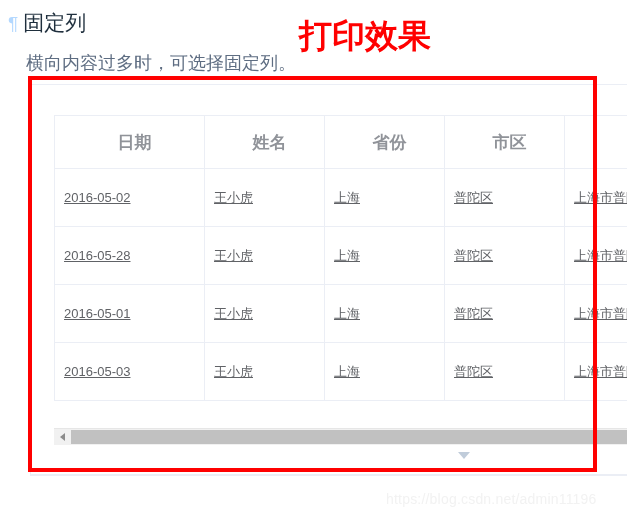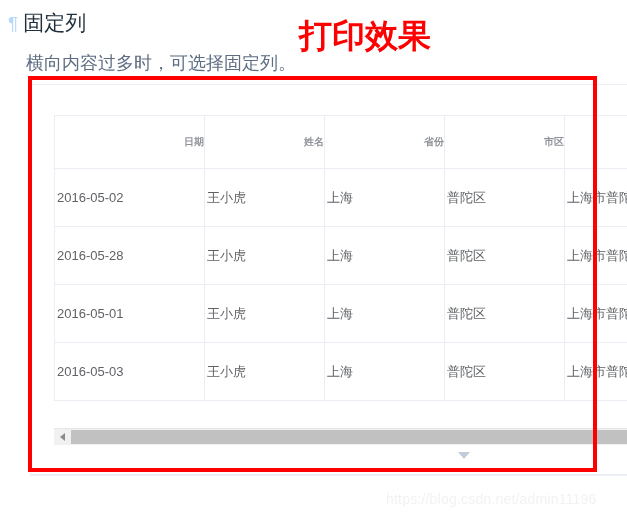--- a/index.html
+++ b/index.html
@@ -103,41 +103,42 @@
   }
   table.el-table col.c-date   { width: 150px; }
   table.el-table col.c-name   { width: 120px; }
   table.el-table col.c-prov   { width: 120px; }
   table.el-table col.c-city   { width: 120px; }
   table.el-table col.c-addr   { width: 220px; }
 
   table.el-table th {
     height: 52px;
     padding: 0 0 0 10px;
-    text-align: right;
+    text-align: center;
     font-weight: 700;
     color: #909399;
     border-bottom: 1px solid #ebeef5;
     border-right: 1px solid #ebeef5;
     background: #ffffff;
     white-space: nowrap;
-    font-size: 10px;
+    font-size: 17px;
   }
   table.el-table th:first-child { border-left: 1px solid #ebeef5; }
   table.el-table th { border-top: 1px solid #ebeef5; }
 
   table.el-table td {
     height: 57px;
-    padding: 0 0 0 2px;
+    padding: 0 0 0 9px;
     text-align: left;
     color: #606266;
     border-bottom: 1px solid #ebeef5;
     border-right: 1px solid #ebeef5;
     white-space: nowrap;
     font-size: 13px;
+    text-decoration: underline;
   }
   table.el-table td:first-child { border-left: 1px solid #ebeef5; }
 
   
   .hscrollbar {
     position: absolute;
     left: 23px;
     top: 343px;
     width: 604px;
     height: 17px;

